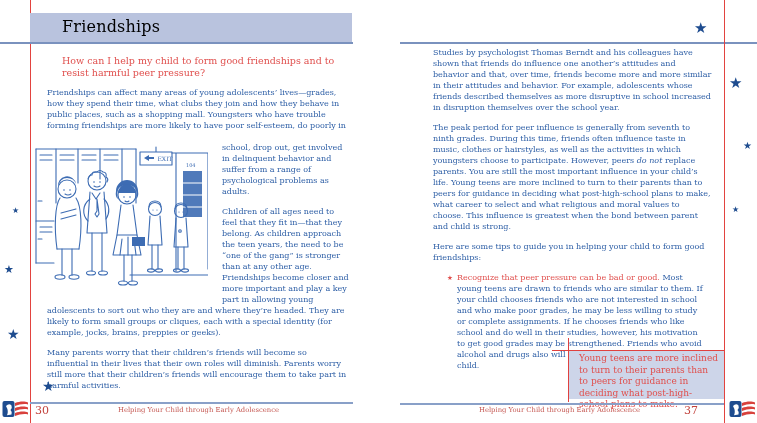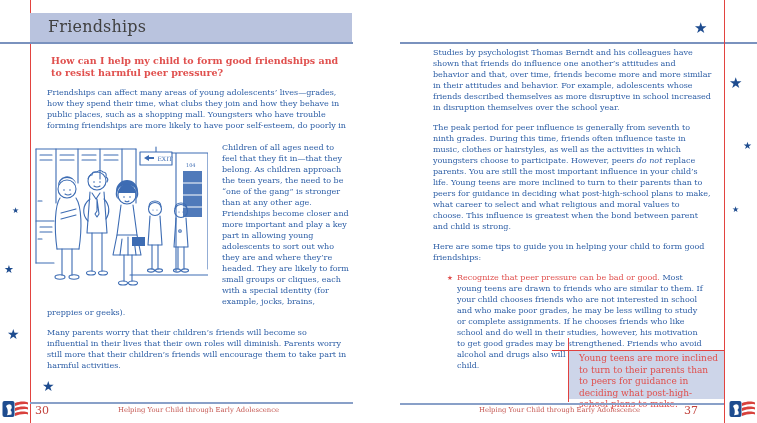--- a/index.html
+++ b/index.html
@@ -15,28 +15,28 @@
   .hrule.head-left{left:0;top:42px;width:353px;height:2px;}
   .hrule.head-right{left:400px;top:42px;width:357px;height:2px;}
   .hrule.foot-left{left:30px;top:402px;width:323px;height:2px;background:#89a0c8;}
   .hrule.foot-right{left:400px;top:403px;width:324px;height:2px;background:#89a0c8;}
   
   .title-bar{
     position:absolute;left:30px;top:13px;width:322px;height:29px;
     background:#b9c3de;
   }
   .title-bar h1{
-    margin:0;padding:4px 0 0 18px;font-size:16px;font-weight:normal;
-    color:#404040;letter-spacing:.2px;
+    margin:0;padding:4px 0 0 32px;font-size:16px;font-weight:normal;
+    color:#000000;letter-spacing:.2px;
   }
   
   .col-left{position:absolute;left:47px;top:55px;width:303px;}
   .col-right{position:absolute;left:433px;top:47px;width:279px;}
   .question{
-    margin:0 0 8px 4px;font-size:9.5px;line-height:12px;font-weight:bold;
+    margin:0 0 8px 15px;font-size:9.5px;line-height:12px;font-weight:normal;
     color:#e0504e;
   }
   p.body{
     margin:0 0 9px 0;font-size:8px;line-height:11px;color:#2e5fa6;
   }
   p.body.nogap{margin-bottom:11px;}
   p.body.tight{margin-top:0;}
   .em{font-style:italic;}
   
   .illo{
@@ -168,20 +168,21 @@
 
         <circle cx="147" cy="68" r="6.5"></circle>
         <path d="M141 66 q0 -6 6 -6 q6 0 6 6"></path>
         <circle cx="145" cy="69" r="0.6" fill="#3d6cb3" stroke="none"></circle>
         <circle cx="149" cy="69" r="0.6" fill="#3d6cb3" stroke="none"></circle>
         <path d="M142 75 L140 104 H154 L152 75"></path>
         <path d="M144 104 V126 M150 104 V126"></path>
         <ellipse cx="143" cy="127.5" rx="3.5" ry="1.6"></ellipse>
         <ellipse cx="151" cy="127.5" rx="3.5" ry="1.6"></ellipse>
       </svg>
+      <p class="body tight">school, drop out, get involved in delinquent behavior and suffer from a range of psychological problems as adults.</p>
       <p class="body">Children of all ages need to feel that they fit in—that they belong. As children approach the teen years, the need to be “one of the gang” is stronger than at any other age. Friendships become closer and more important and play a key part in allowing young adolescents to sort out who they are and where they’re headed. They are likely to form small groups or cliques, each with a special identity (for example, jocks, brains, preppies or geeks).</p>
     </div>
     <p class="body">Many parents worry that their children’s friends will become so influential in their lives that their own roles will diminish. Parents worry still more that their children’s friends will encourage them to take part in harmful activities.</p>
   </div>
 
   <span class="star st-l1">★</span>
   <span class="star st-l2">★</span>
   <span class="star st-l3">★</span>
   <span class="star st-lf">★</span>
 

